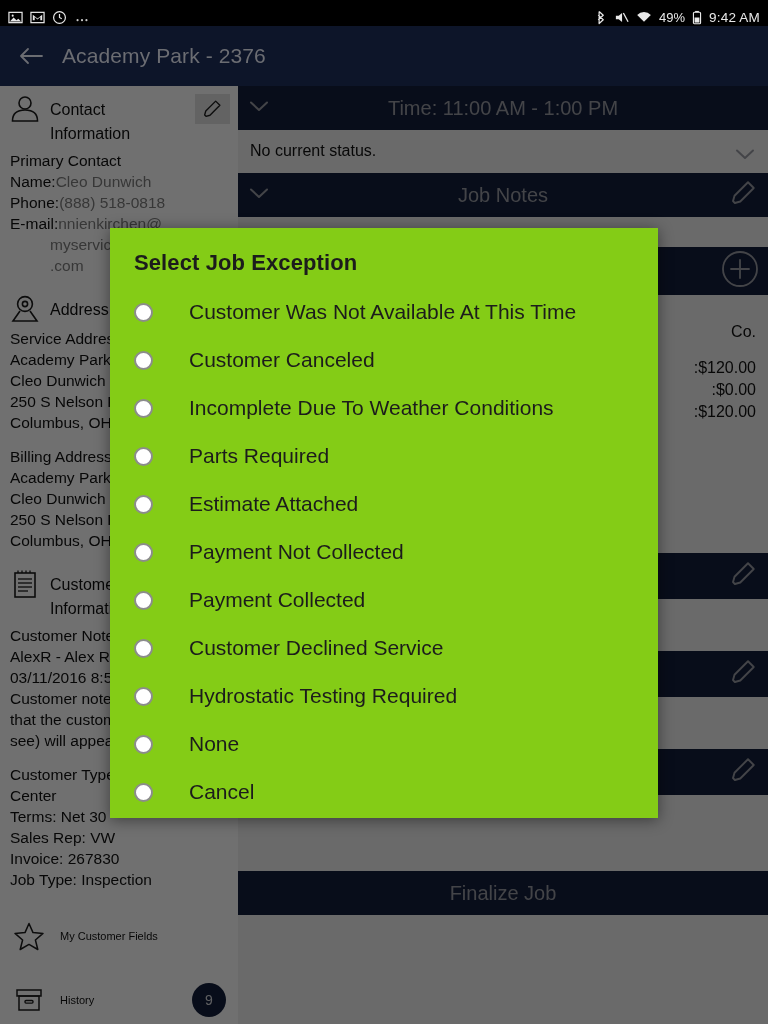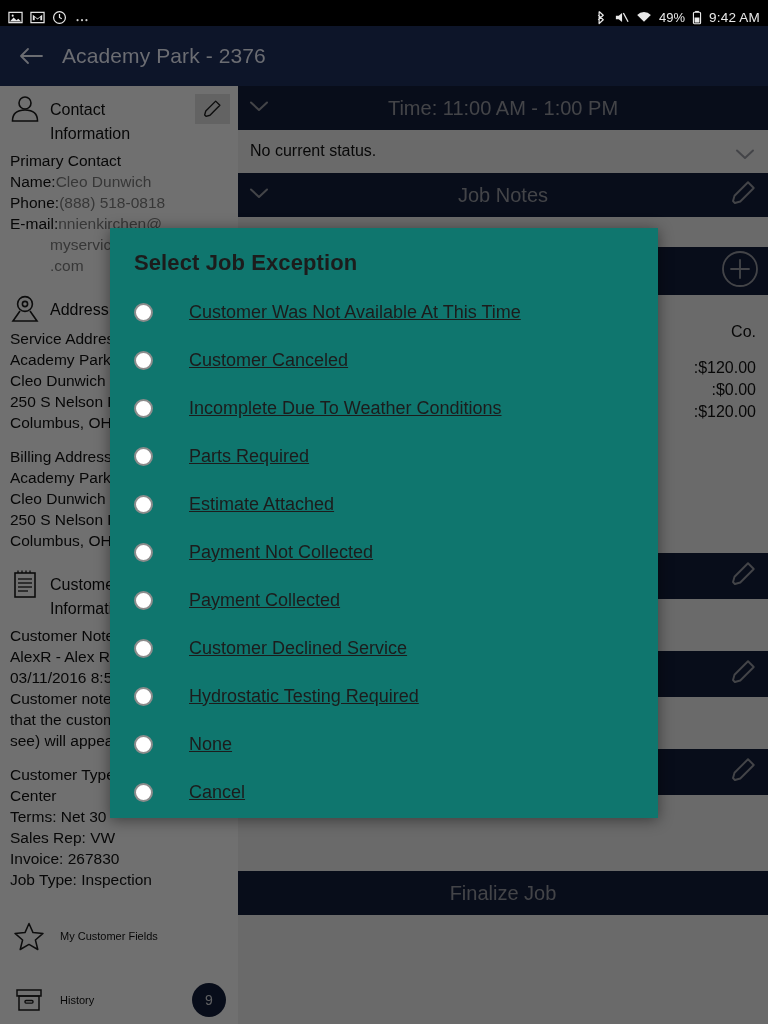--- a/index.html
+++ b/index.html
@@ -81,37 +81,37 @@
     background: rgba(0,0,0,0.56); pointer-events: none;
   }
   #headerscrim {
     position: absolute; top: 26px; left: 0; width: 768px; height: 60px;
     background: rgba(0,0,0,0.30); pointer-events: none;
   }
 
   
   #dialog {
     position: absolute; left: 110px; top: 228px; width: 548px; height: 590px;
-    background: #0f766e; box-shadow: 0 2px 14px rgba(0,0,0,.45);
+    background: #84cc16; box-shadow: 0 2px 14px rgba(0,0,0,.45);
     overflow: hidden;
   }
   #dialog-title {
     font-size: 22px; font-weight: bold; color: #1c1c1c;
     padding: 22px 0 0 24px; letter-spacing: .1px;
   }
   #option-list { padding-top: 12px; }
   .option {
     display: flex; align-items: center; height: 48px; padding-left: 24px;
     cursor: pointer;
   }
   .radio {
     flex: 0 0 auto; width: 19px; height: 19px; border-radius: 50%;
     border: 2px solid #8c8c8c; background: #fff;
   }
-  .option-label { margin-left: 36px; font-size: 18px; color: #1c1c1c; text-decoration: underline; }
+  .option-label { margin-left: 36px; font-size: 21px; color: #1c1c1c; }
 </style>
 </head>
 <body>
 
 <div id="screen">
 
   <div id="statusbar">
     <div class="sb-left">
       <span class="sb-ico">
         <svg width="15" height="15" viewBox="0 0 16 16">

